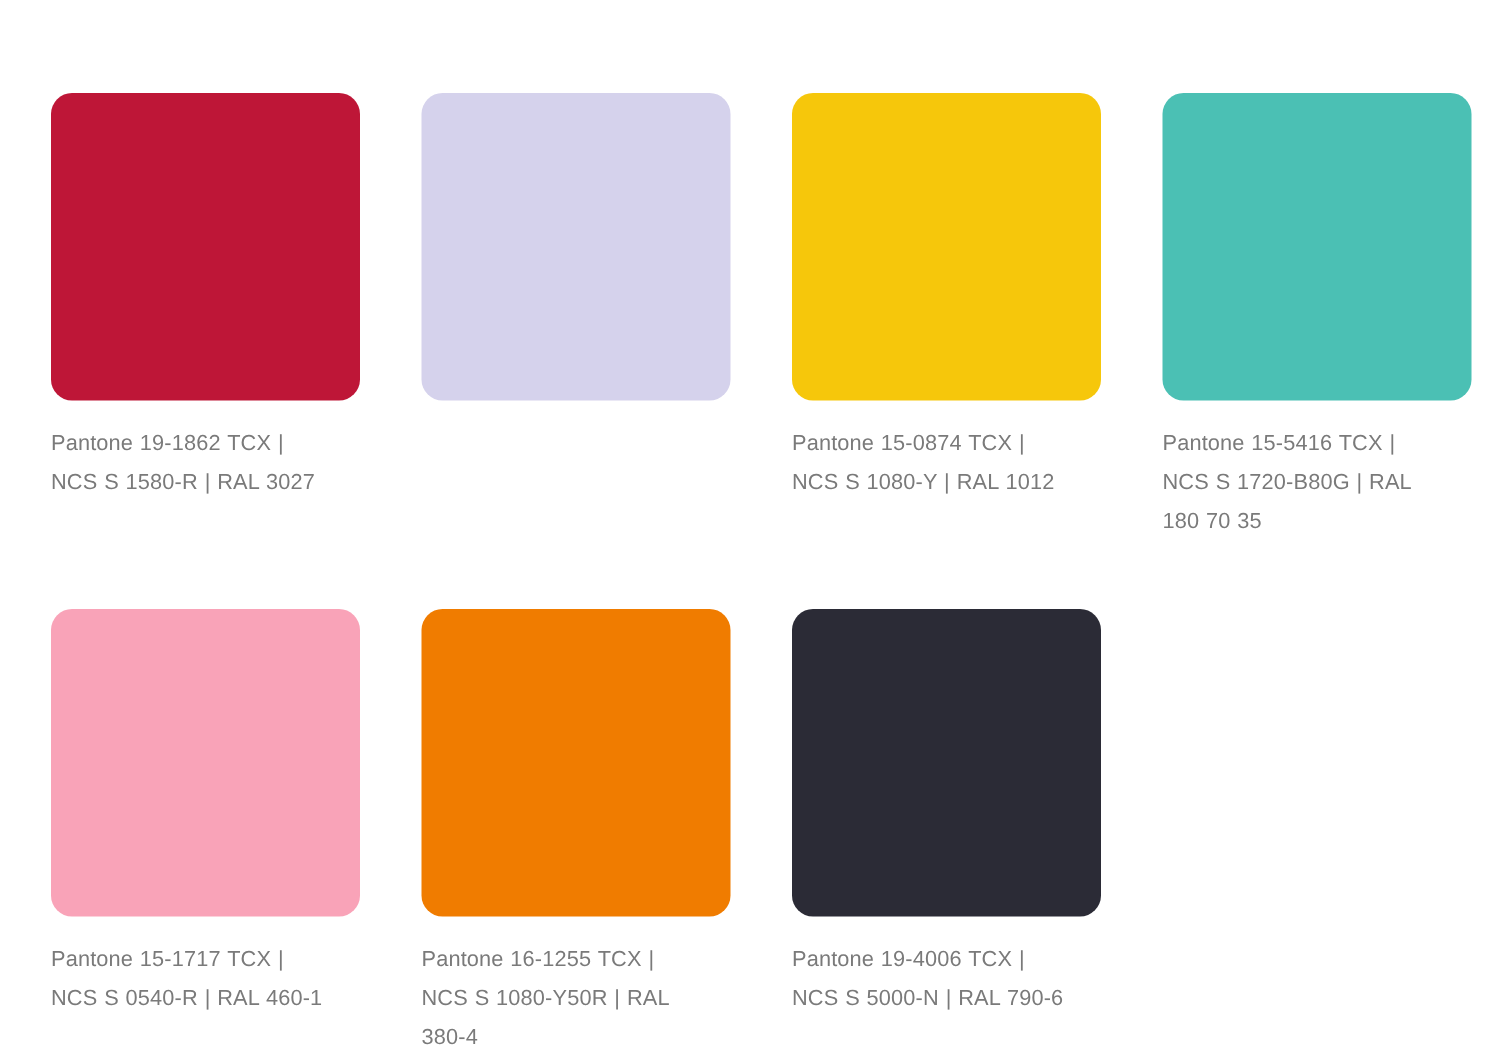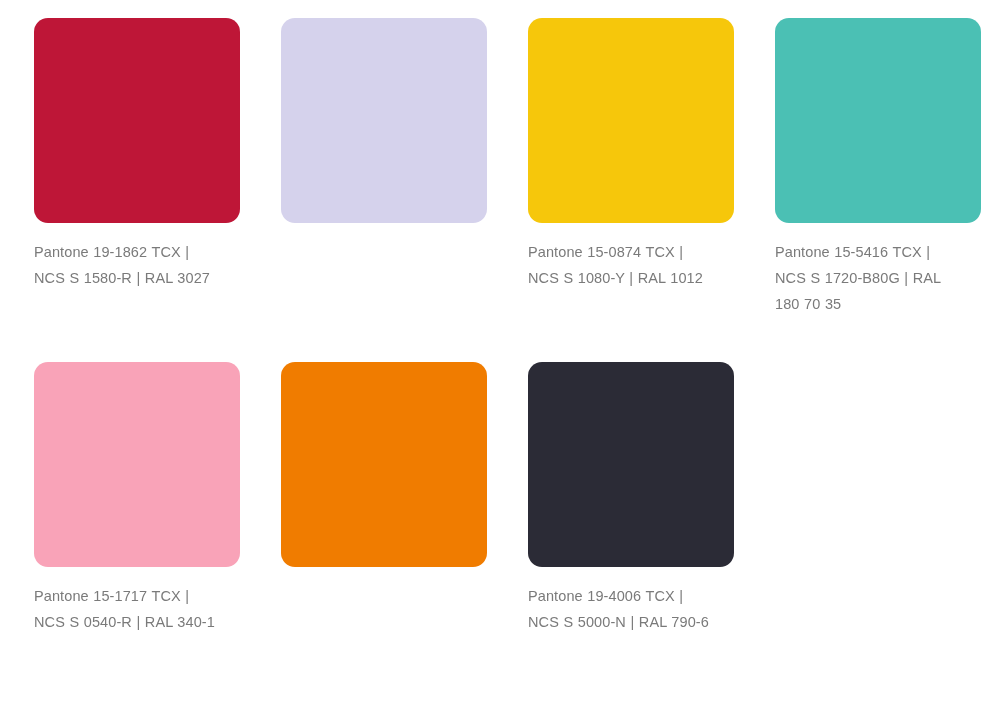--- a/index.html
+++ b/index.html
@@ -15,20 +15,21 @@
   }
   .palette-grid {
     box-sizing: border-box;
     width: 968px;
     padding: 18px 0 0 34px;
     display: grid;
     grid-template-columns: repeat(4, 206px);
     grid-column-gap: 41px;
     grid-row-gap: 45px;
     align-content: start;
+    margin-top: 44px;
   }
   .swatch-cell {
     width: 206px;
   }
   .swatch-chip {
     width: 206px;
     height: 205px;
     border-radius: 14px;
   }
   .swatch-caption {
@@ -61,25 +62,26 @@
     <div class="swatch-caption">Pantone 15-0874 TCX | NCS S 1080-Y | RAL 1012</div>
   </div>
 
   <div class="swatch-cell">
     <div class="swatch-chip" style="background-color: rgb(75, 192, 180);"></div>
     <div class="swatch-caption">Pantone 15-5416 TCX | NCS S 1720-B80G | RAL 180 70 35</div>
   </div>
 
   <div class="swatch-cell">
     <div class="swatch-chip" style="background-color: rgb(249, 163, 184);"></div>
-    <div class="swatch-caption">Pantone 15-1717 TCX | NCS S 0540-R | RAL 340-1</div>
+    <div class="swatch-caption">Pantone 15-1717 TCX | NCS S 0540-R | RAL 460-1</div>
   </div>
 
   <div class="swatch-cell">
     <div class="swatch-chip" style="background-color: rgb(240, 124, 0);"></div>
+    <div class="swatch-caption">Pantone 16-1255 TCX | NCS S 1080-Y50R | RAL 380-4</div>
   </div>
 
   <div class="swatch-cell">
     <div class="swatch-chip" style="background-color: rgb(43, 43, 54);"></div>
     <div class="swatch-caption">Pantone 19-4006 TCX | NCS S 5000-N | RAL 790-6</div>
   </div>
 
 </div>
 
 </body></html>

